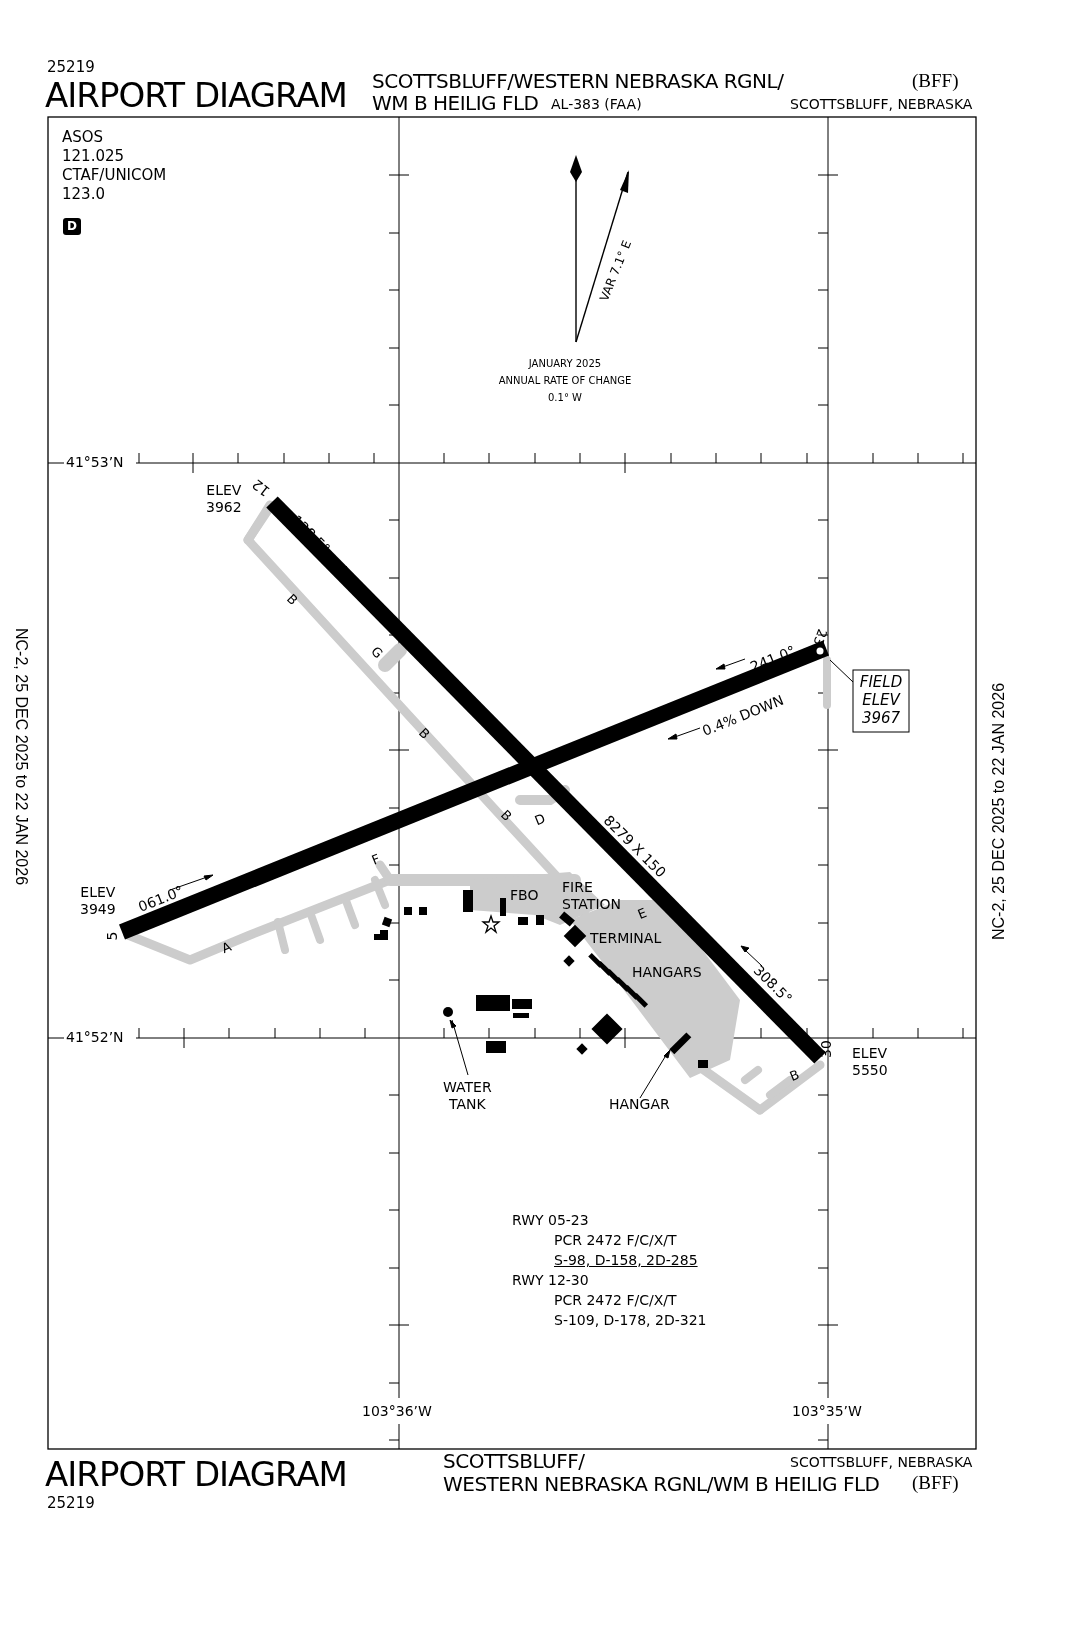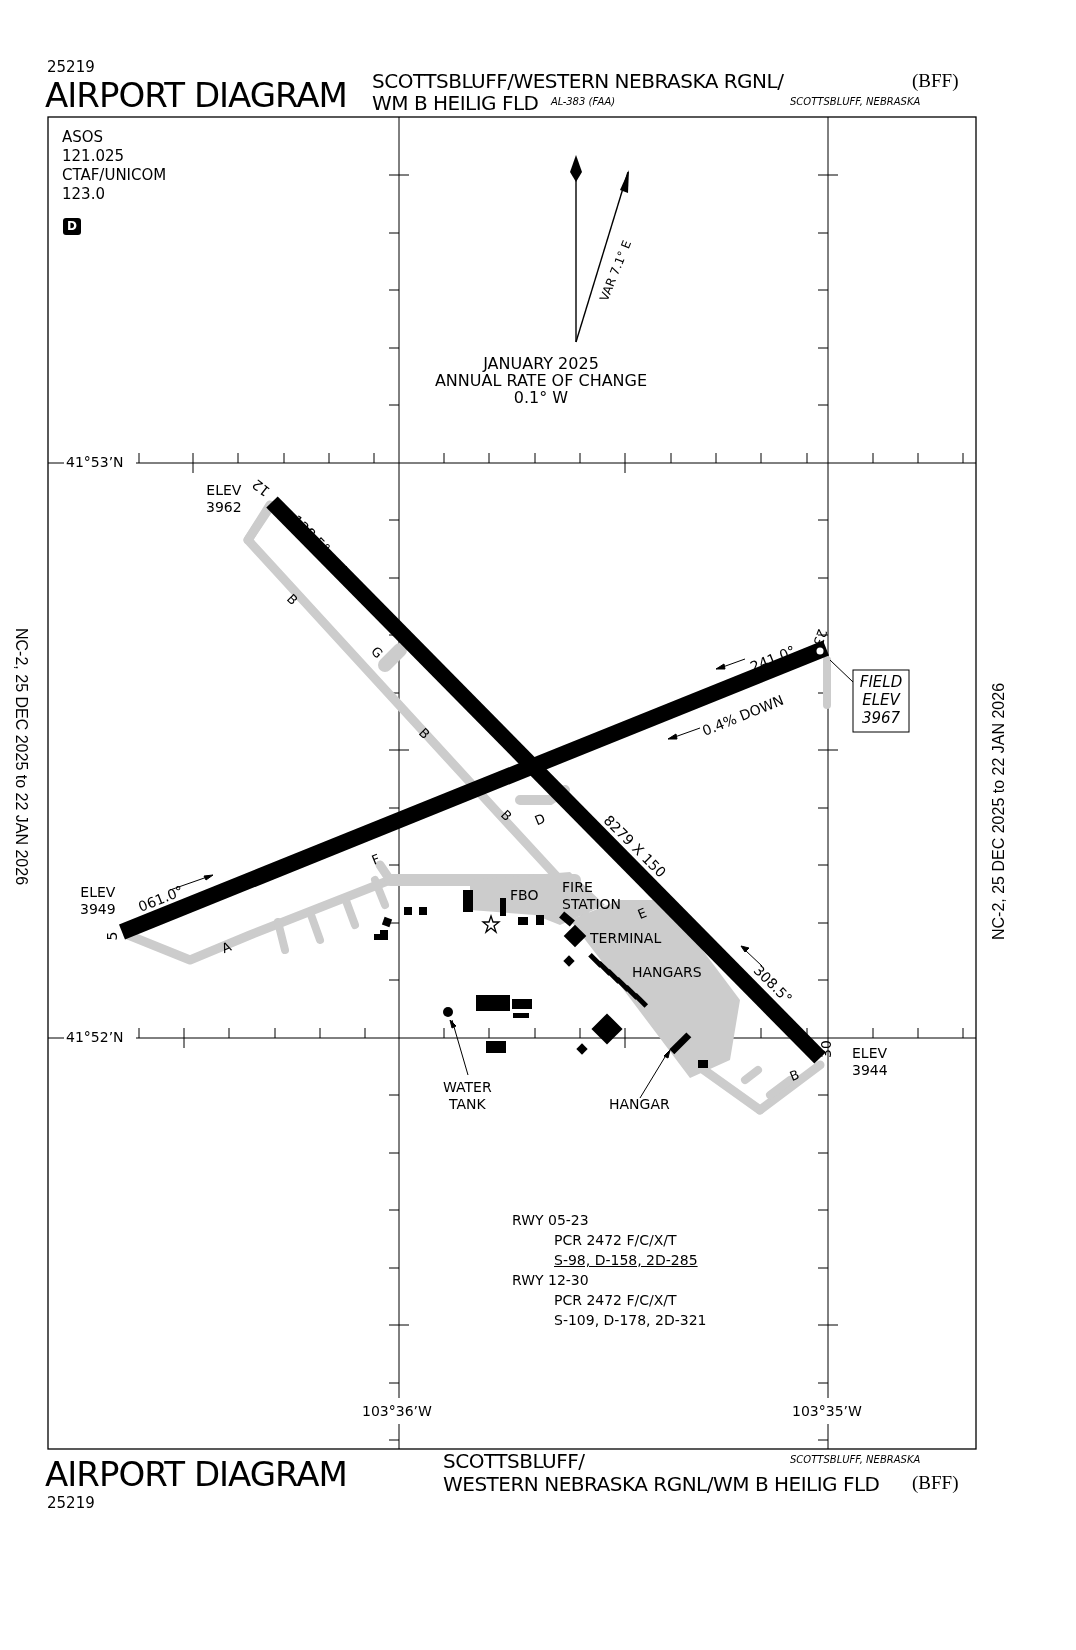--- a/index.html
+++ b/index.html
@@ -1,21 +1,21 @@
 <!DOCTYPE html>
 <html><head>
 <meta charset="utf-8">
 <style>
   html, body { margin:0; padding:0; background:#ffffff; }
   body { width:1076px; height:1650px; position:relative; overflow:hidden; font-family:"DejaVu Sans", sans-serif; color:#000; }
   .abs { position:absolute; white-space:nowrap; }
   .hdr-id { font-size:15px; }
   .hdr-title { font-size:34px; letter-spacing:-1px; line-height:34px; }
   .hdr-name { font-size:20px; line-height:22px; letter-spacing:-0.5px; }
-  .hdr-small { font-size:10px;font-style:italic; }
+  .hdr-small { font-size:14px; }
   .hdr-ident { font-family:Liberation Serif, serif; font-size:19px; }
   .side-text { font-family:"Liberation Sans", sans-serif; font-size:16px; transform-origin:left top; }
 </style>
 </head>
 <body>
 
 <div class="abs hdr-id" style="left:47px;top:58px;">25219</div>
 <div class="abs hdr-title" style="left:45px;top:78px;">AIRPORT DIAGRAM</div>
 <div class="abs hdr-name" style="left:372px;top:70px;">SCOTTSBLUFF/WESTERN NEBRASKA RGNL/</div>
 <div class="abs hdr-name" style="left:372px;top:92px;">WM B HEILIG FLD</div>
@@ -232,21 +232,21 @@
 
 <div class="abs" style="left:62px;top:128px;font-size:15px;line-height:19px;">
   <div>ASOS</div>
   <div>121.025</div>
   <div>CTAF/UNICOM</div>
   <div>123.0</div>
 </div>
 <div class="abs" style="left:63px;top:218px;width:18px;height:17px;background:#000;color:#fff;border-radius:3px;font-size:12px;font-weight:bold;text-align:center;line-height:17px;">D</div>
 
 <div class="abs" style="left:597px;top:298px;font-size:12px;transform:rotate(-68deg);transform-origin:left top;">VAR 7.1° E</div>
-<div class="abs" style="left:426px;top:355px;width:230px;text-align:center;font-size:16px;line-height:17px;">
+<div class="abs" style="left:450px;top:355px;width:230px;text-align:center;font-size:10px;line-height:17px;">
   <div>JANUARY 2025</div>
   <div>ANNUAL RATE OF CHANGE</div>
   <div>0.1° W</div>
 </div>
 
 <div class="abs" style="left:66px;top:454px;font-size:14px;">41°53’N</div>
 <div class="abs" style="left:66px;top:1029px;font-size:14px;">41°52’N</div>
 <div class="abs" style="left:362px;top:1403px;font-size:14px;">103°36’W</div>
 <div class="abs" style="left:792px;top:1403px;font-size:14px;">103°35’W</div>
 
@@ -254,21 +254,21 @@
   <div>ELEV</div>
   <div>3962</div>
 </div>
 <div class="abs" style="left:252px;top:480px;font-size:14px;transform:rotate(218deg);transform-origin:center;">12</div>
 <div class="abs" style="left:300px;top:512px;font-size:14px;transform:rotate(45deg);transform-origin:left top;">128.5°</div>
 <div class="abs" style="left:612px;top:812px;font-size:14px;transform:rotate(45deg);transform-origin:left top;">8279 X 150</div>
 <div class="abs" style="left:762px;top:962px;font-size:14px;transform:rotate(45deg);transform-origin:left top;">308.5°</div>
 <div class="abs" style="left:818px;top:1058px;font-size:14px;transform:rotate(-90deg);transform-origin:left top;">30</div>
 <div class="abs" style="left:852px;top:1045px;font-size:14px;line-height:17px;">
   <div>ELEV</div>
-  <div>3944</div>
+  <div>5550</div>
 </div>
 
 <div class="abs" style="left:80px;top:884px;font-size:14px;line-height:17px;text-align:center;">
   <div>ELEV</div>
   <div>3949</div>
 </div>
 <div class="abs" style="left:108px;top:928px;font-size:14px;transform:rotate(-90deg);">5</div>
 <div class="abs" style="left:136px;top:900px;font-size:14px;transform:rotate(-22deg);transform-origin:left top;">061.0°</div>
 <div class="abs" style="left:560px;top:748px;font-size:14px;transform:rotate(-22deg);transform-origin:left top;">8002 X 150</div>
 <div class="abs" style="left:748px;top:660px;font-size:14px;transform:rotate(-22deg);transform-origin:left top;">241.0°</div>

